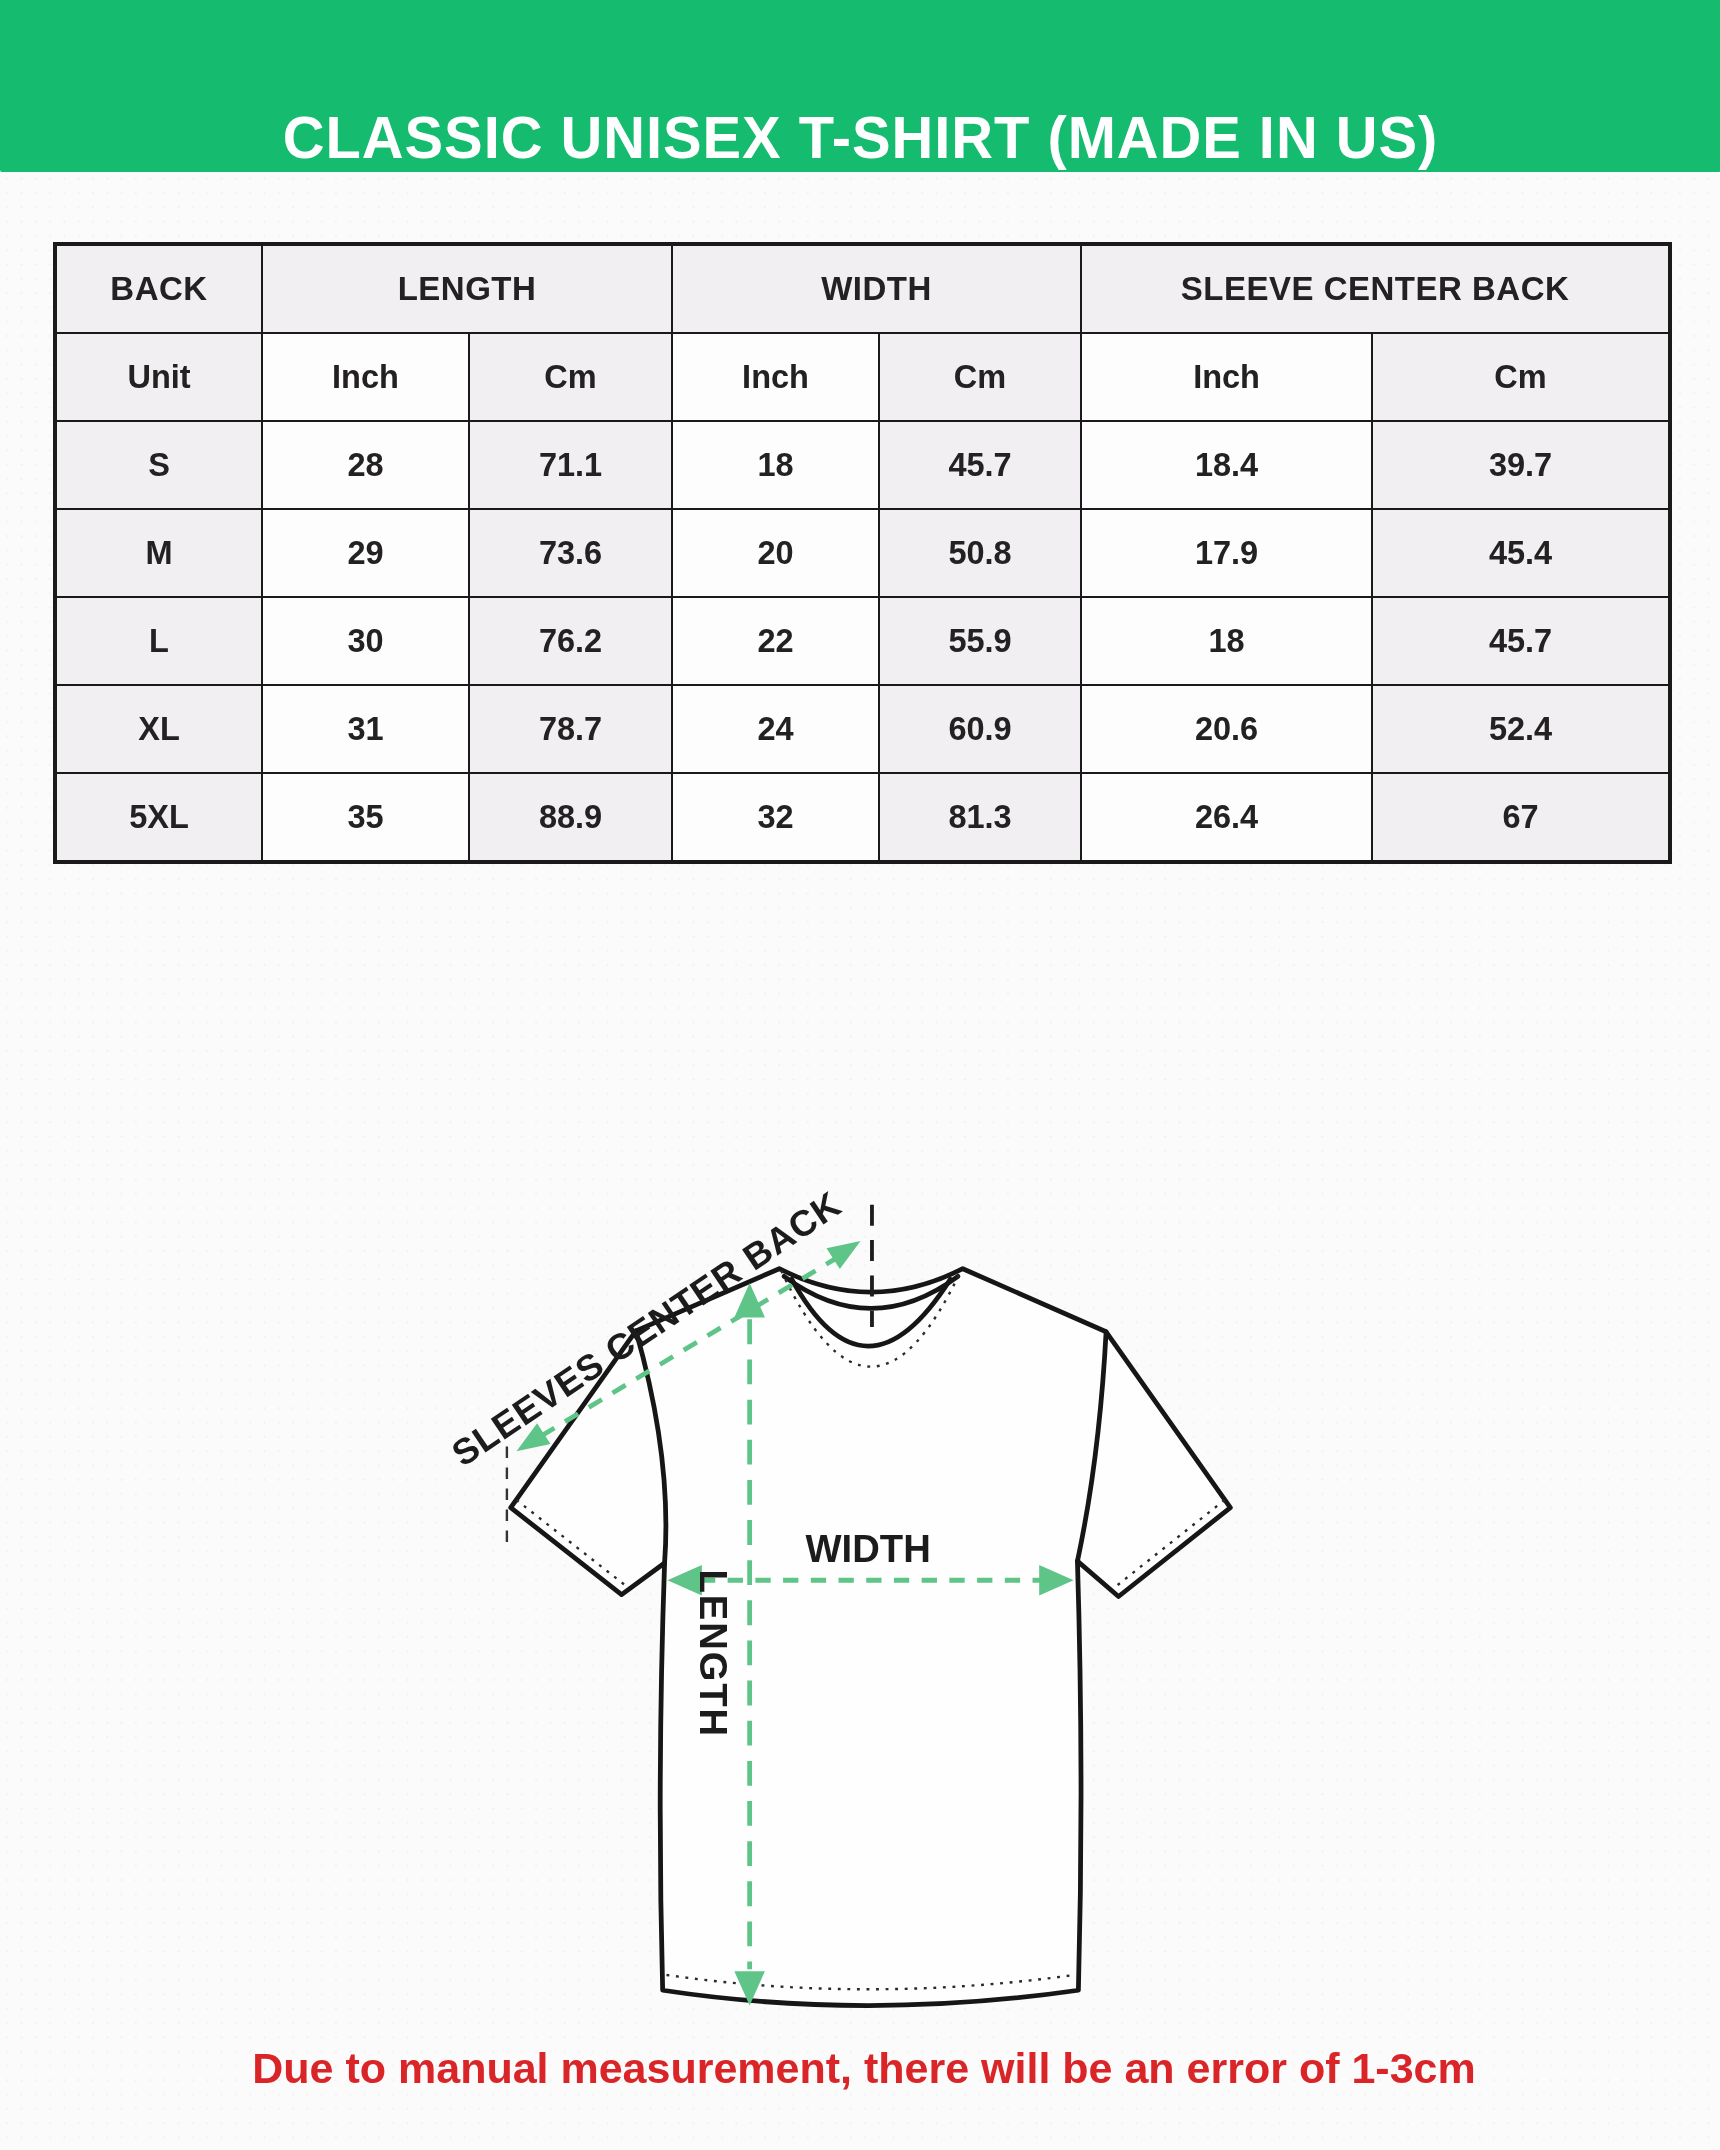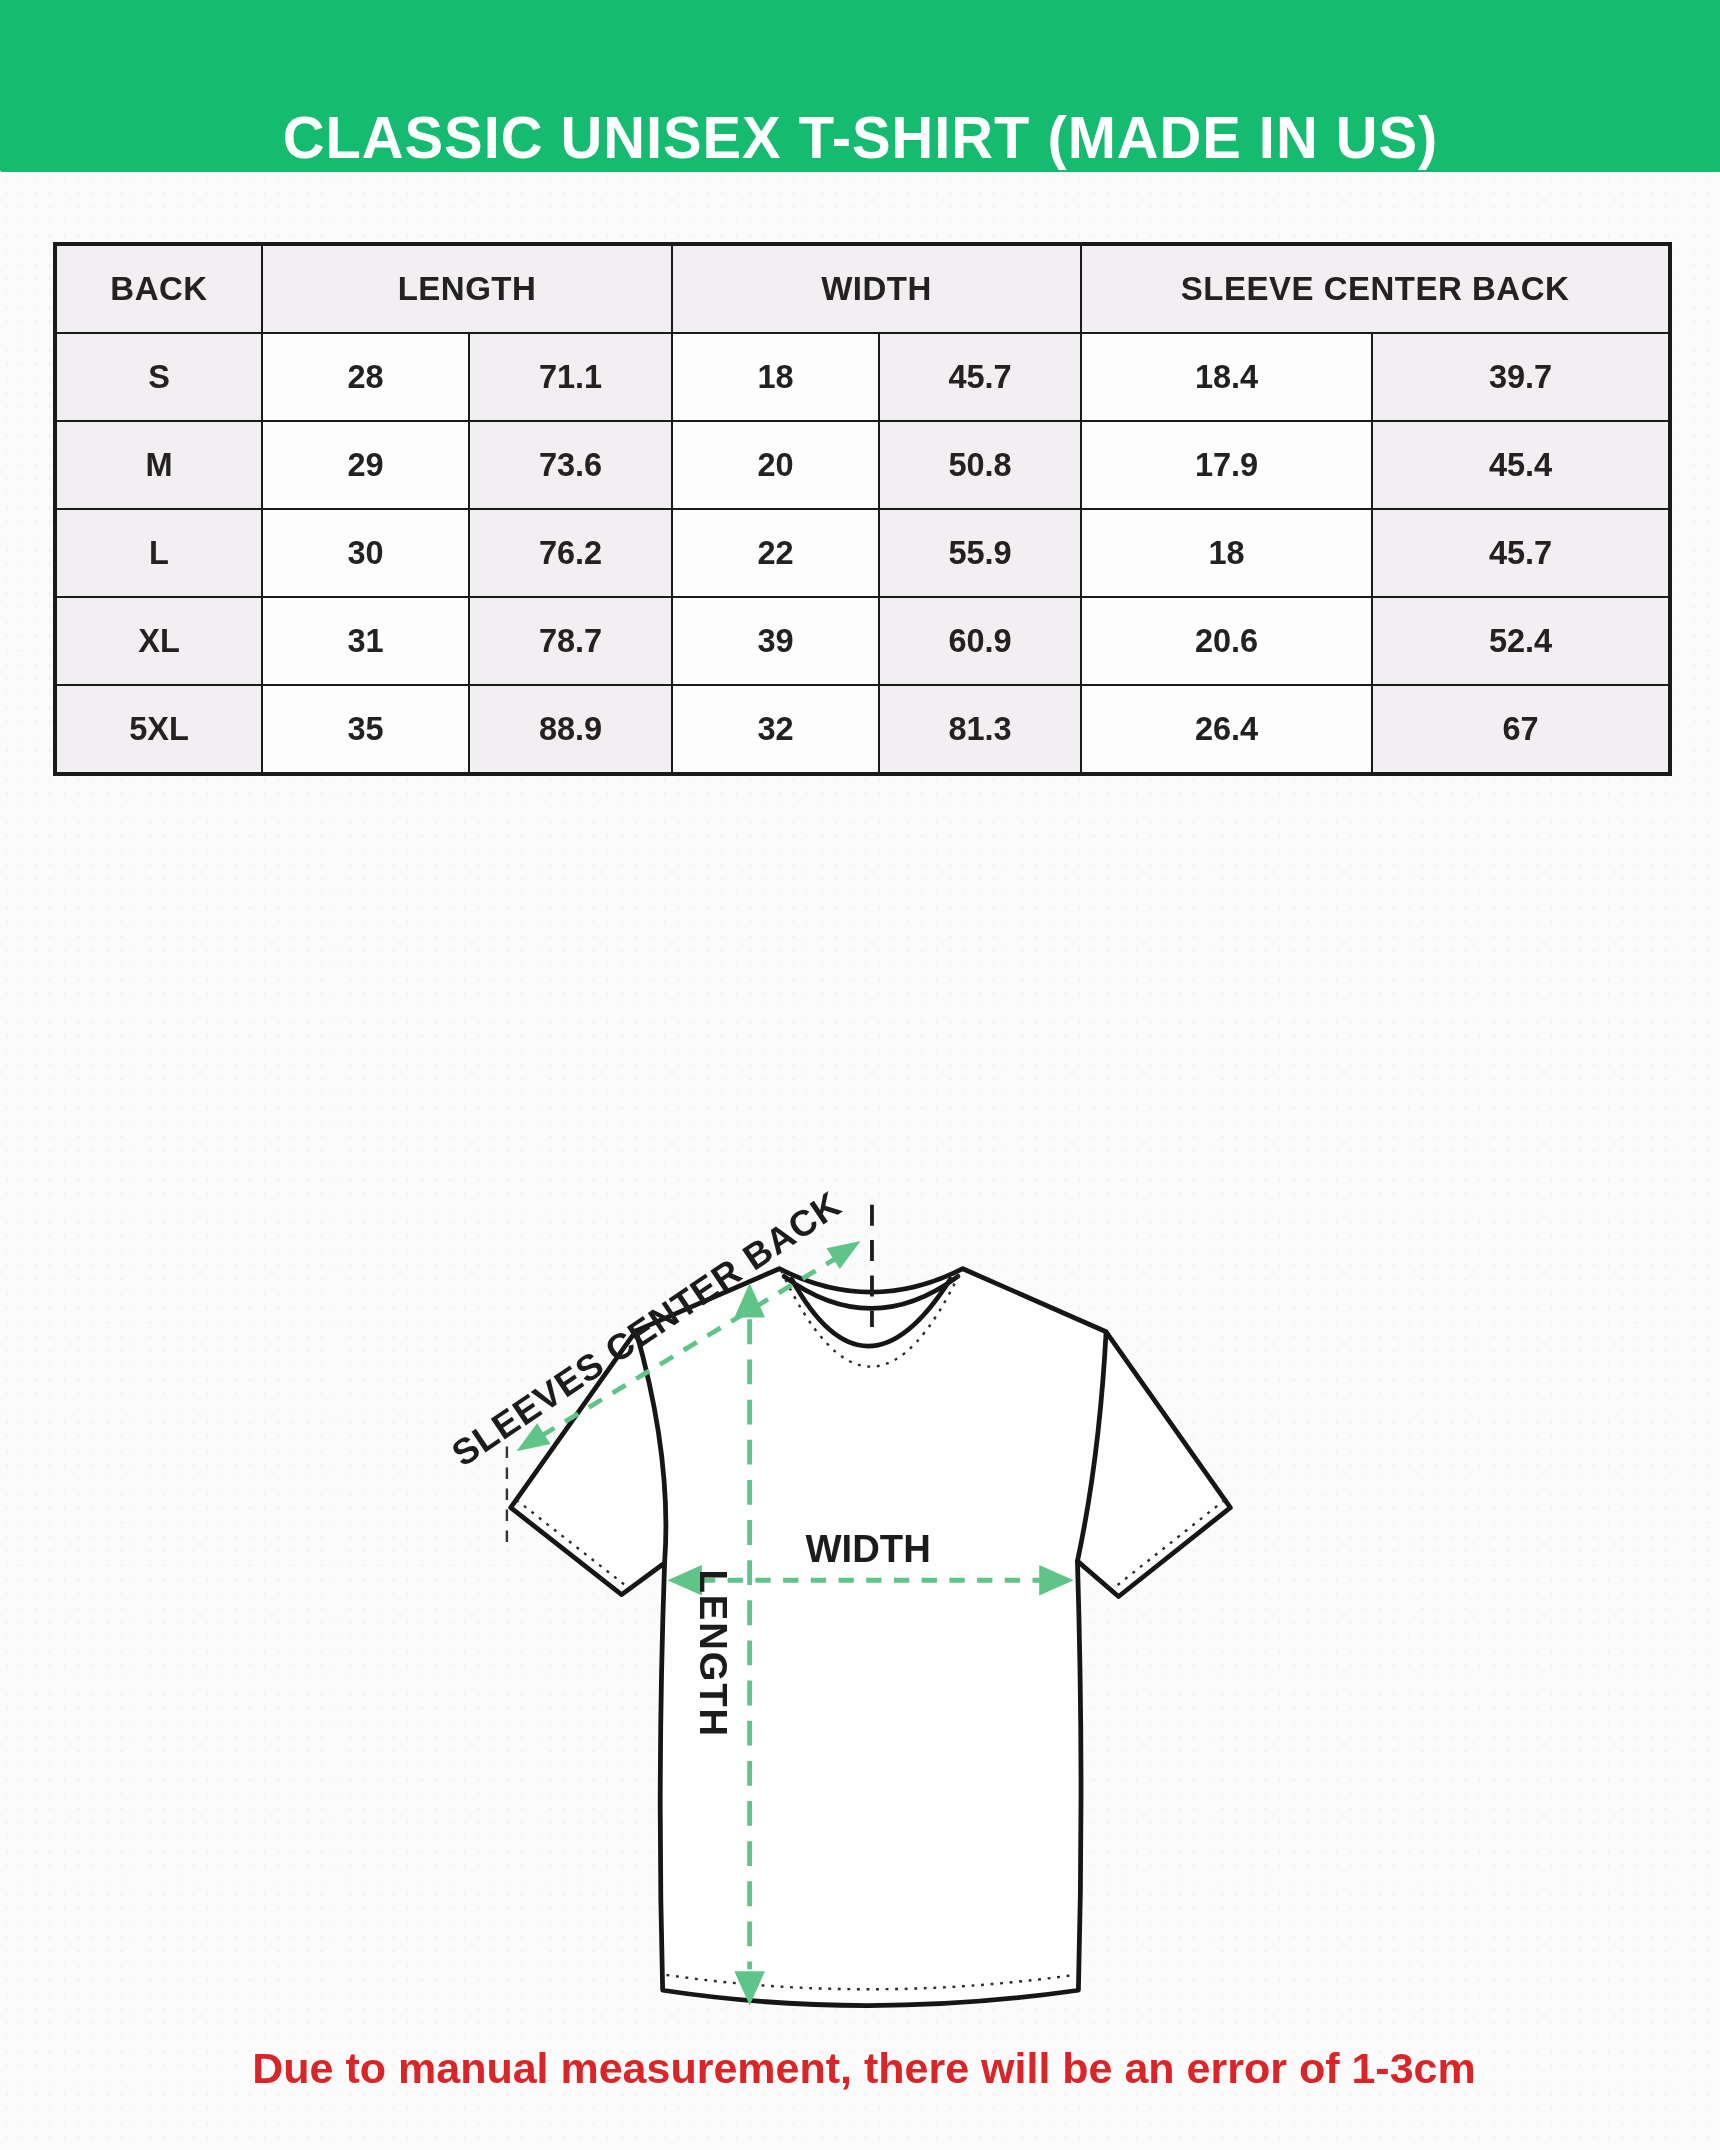--- a/index.html
+++ b/index.html
@@ -68,20 +68,29 @@
       <col style="width:291px">
     <col style="width:298px">
   </colgroup>
   <thead>
     <tr class="group-row">
       <th>BACK</th>
       <th colspan="2">LENGTH</th>
       <th colspan="2">WIDTH</th>
       <th colspan="2">SLEEVE CENTER BACK</th>
     </tr>
+    <tr>
+      <th class="c-odd">Unit</th>
+      <th class="c-even">Inch</th>
+      <th class="c-odd">Cm</th>
+      <th class="c-even">Inch</th>
+      <th class="c-odd">Cm</th>
+      <th class="c-even">Inch</th>
+      <th class="c-odd">Cm</th>
+    </tr>
   </thead>
   <tbody>
     <tr>
       <td class="c-odd">S</td>
       <td class="c-even">28</td>
       <td class="c-odd">71.1</td>
       <td class="c-even">18</td>
       <td class="c-odd">45.7</td>
       <td class="c-even">18.4</td>
       <td class="c-odd">39.7</td>
@@ -101,21 +110,21 @@
       <td class="c-odd">76.2</td>
       <td class="c-even">22</td>
       <td class="c-odd">55.9</td>
       <td class="c-even">18</td>
       <td class="c-odd">45.7</td>
     </tr>
     <tr>
       <td class="c-odd">XL</td>
       <td class="c-even">31</td>
       <td class="c-odd">78.7</td>
-      <td class="c-even">39</td>
+      <td class="c-even">24</td>
       <td class="c-odd">60.9</td>
       <td class="c-even">20.6</td>
       <td class="c-odd">52.4</td>
     </tr>
     <tr>
       <td class="c-odd">5XL</td>
       <td class="c-even">35</td>
       <td class="c-odd">88.9</td>
       <td class="c-even">32</td>
       <td class="c-odd">81.3</td>

